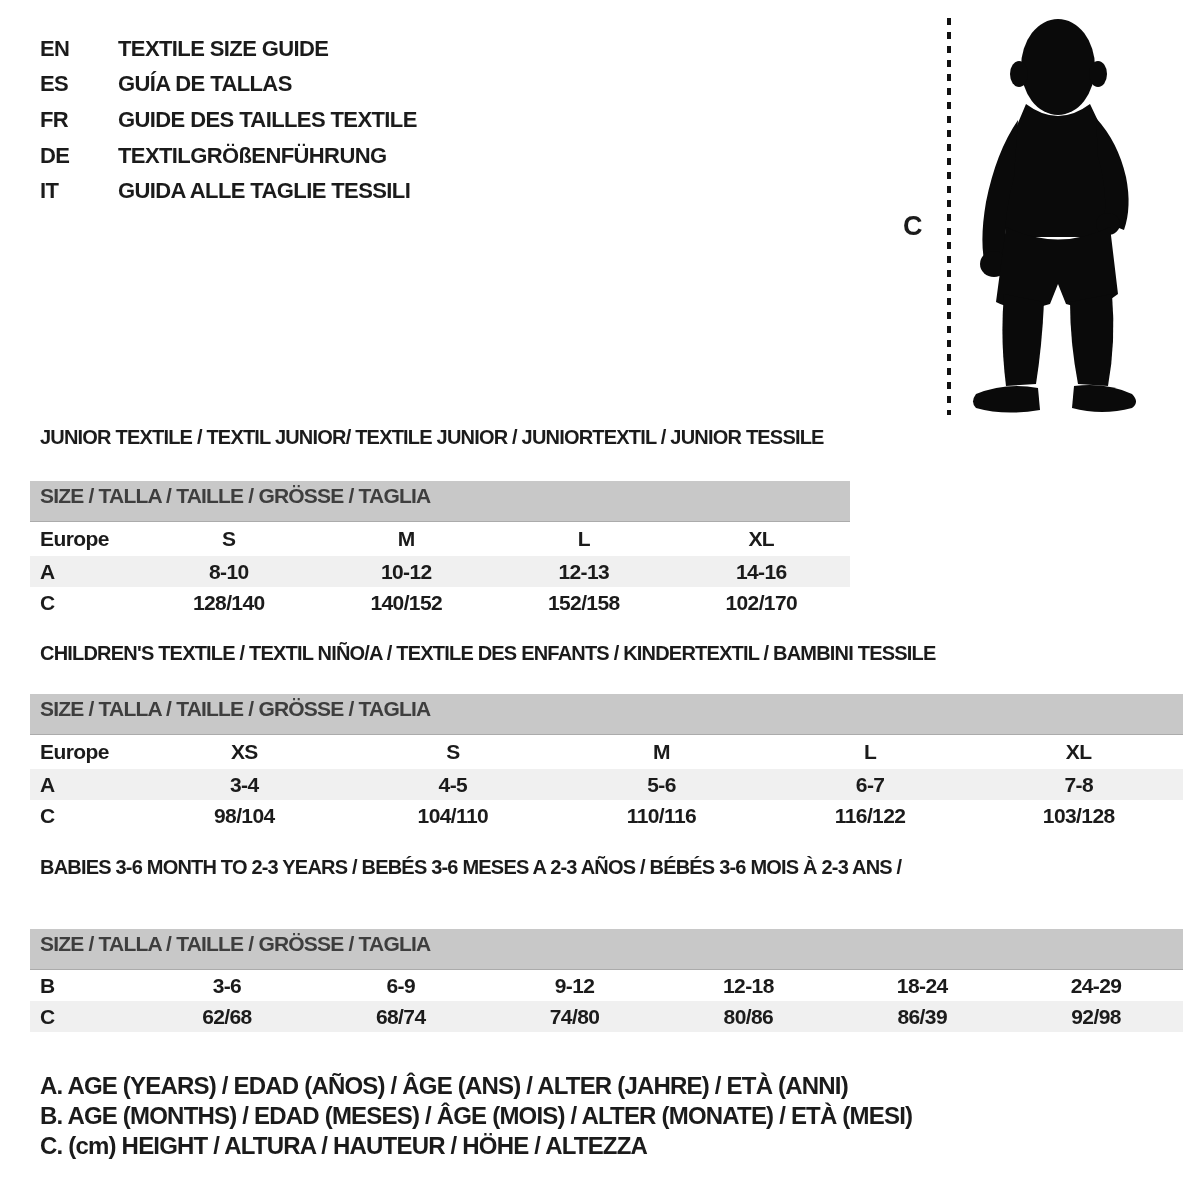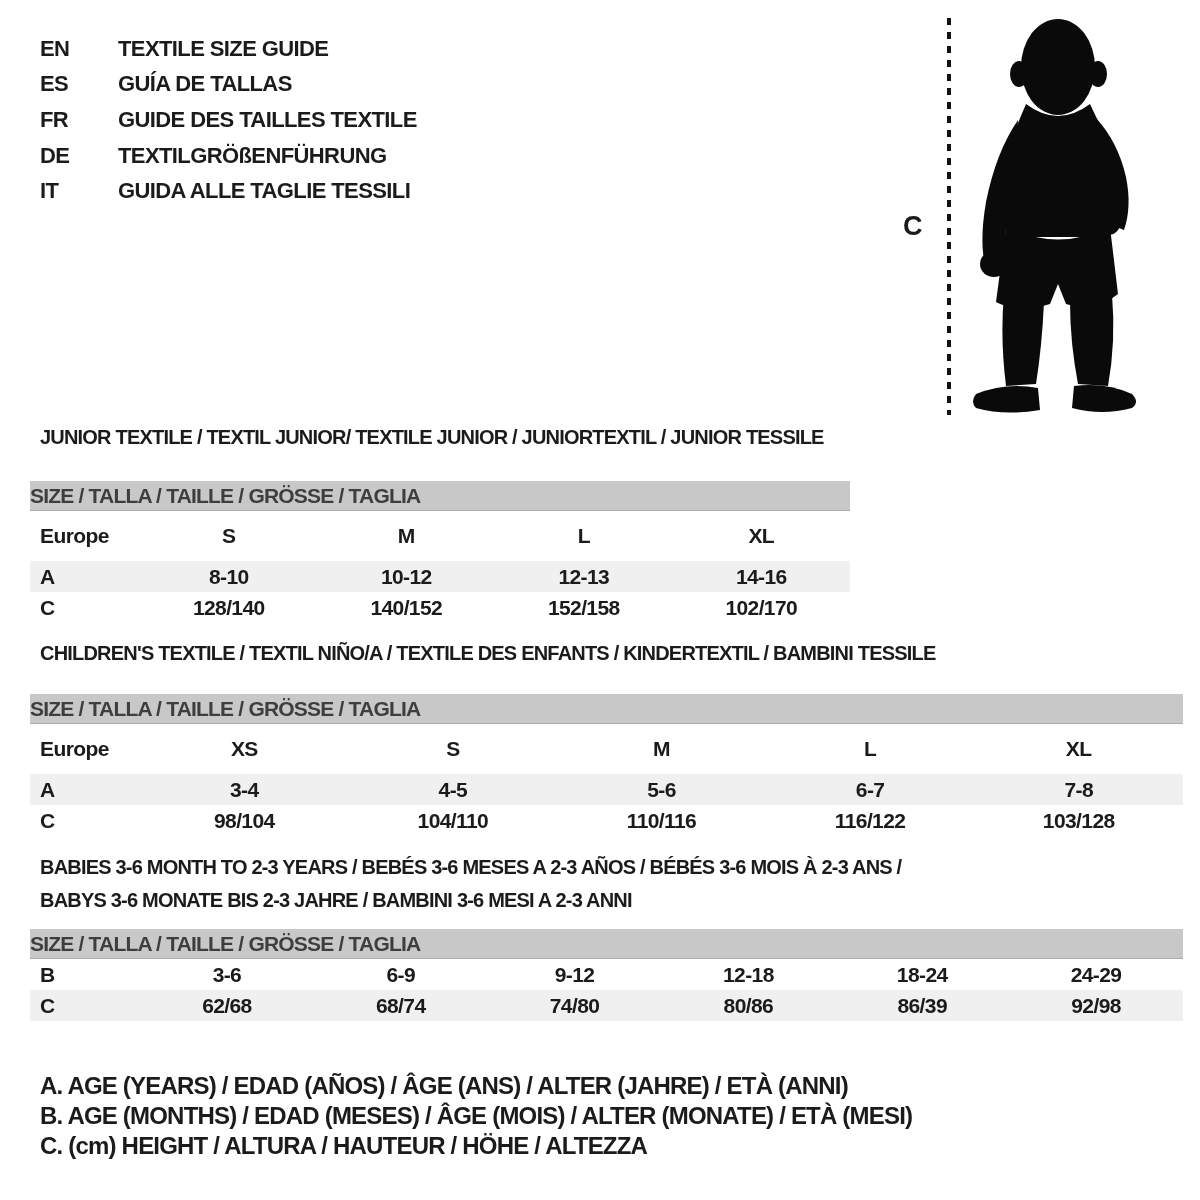--- a/index.html
+++ b/index.html
@@ -40,34 +40,34 @@
   .st-junior{top:426px;}
   .st-children{top:642px;}
   .st-babies{top:851px;line-height:33px;}
 
   
   .size-table{position:absolute;left:30px;}
   .t-junior{top:481px;width:820px;}
   .t-children{top:694px;width:1153px;}
   .t-babies{top:929px;width:1153px;}
   .size-bar{
-    height:30px;line-height:29px;
+    height:41px;line-height:29px;
     background:var(--bar-bg);color:var(--bar-text);
-    font-size:21px;letter-spacing:-0.8px;
+    font-size:21px;letter-spacing:-0.8px;padding-left:10px;
     border-bottom:1px solid #ababab;
     white-space:nowrap;
   }
   .size-table table{width:100%;border-collapse:collapse;table-layout:fixed;}
   .size-table td{
     height:31px;font-size:21px;font-weight:bold;text-align:center;
     letter-spacing:-0.6px;vertical-align:middle;padding:0;white-space:nowrap;
   }
   .size-table td.label{width:110px;text-align:left;padding-left:10px;}
   .size-table tr.shaded td{background:var(--row-shaded);}
-  .size-table tbody.has-europe tr:first-child td{height:50px;}
+  .size-table tbody.has-europe tr:first-child td{height:34px;}
 
   
   .legend{position:absolute;left:40px;top:1071px;font-size:24px;letter-spacing:-0.8px;line-height:30px;white-space:nowrap;}
 </style>
 </head>
 <body>
 
 <div id="canvas">
 
   <header class="lang-block">
@@ -171,21 +171,20 @@
             <td>110/116</td>
             <td>116/122</td>
             <td>103/128</td>
           </tr>
         </tbody>
       </table>
   </div>
 
   <div class="section-title st-babies">
     <div>BABIES 3-6 MONTH TO 2-3 YEARS / BEBÉS 3-6 MESES A 2-3 AÑOS / BÉBÉS 3-6 MOIS À 2-3 ANS /</div>
-    <div>BABYS 3-6 MONATE BIS 2-3 JAHRE / BAMBINI 3-6 MESI A 2-3 ANNI</div>
   </div>
   <div class="size-table t-babies">
     <div class="size-bar">SIZE / TALLA / TAILLE / GRÖSSE / TAGLIA</div>
     <table>
         <tbody>
           <tr>
             <td class="label">B</td>
             <td>3-6</td>
             <td>6-9</td>
             <td>9-12</td>

